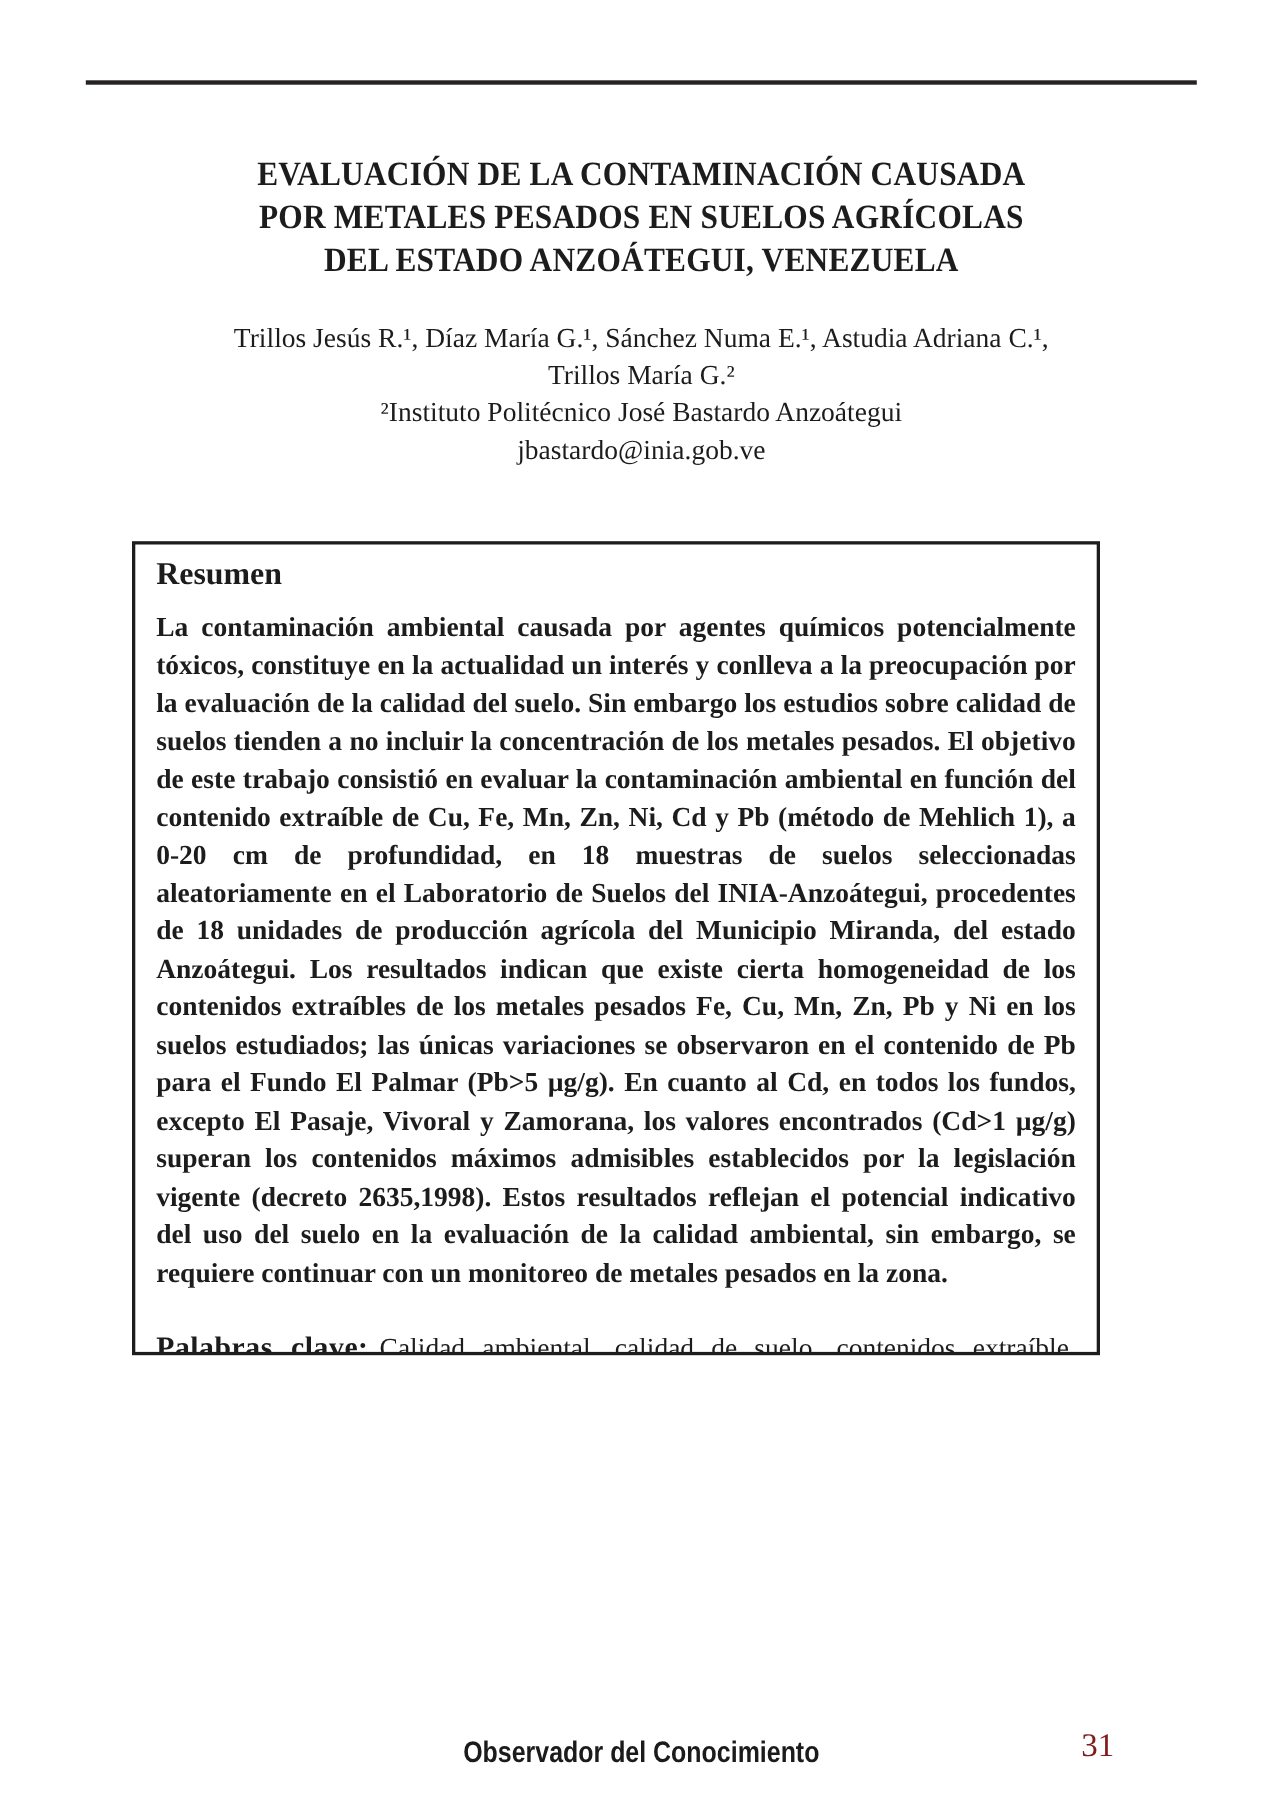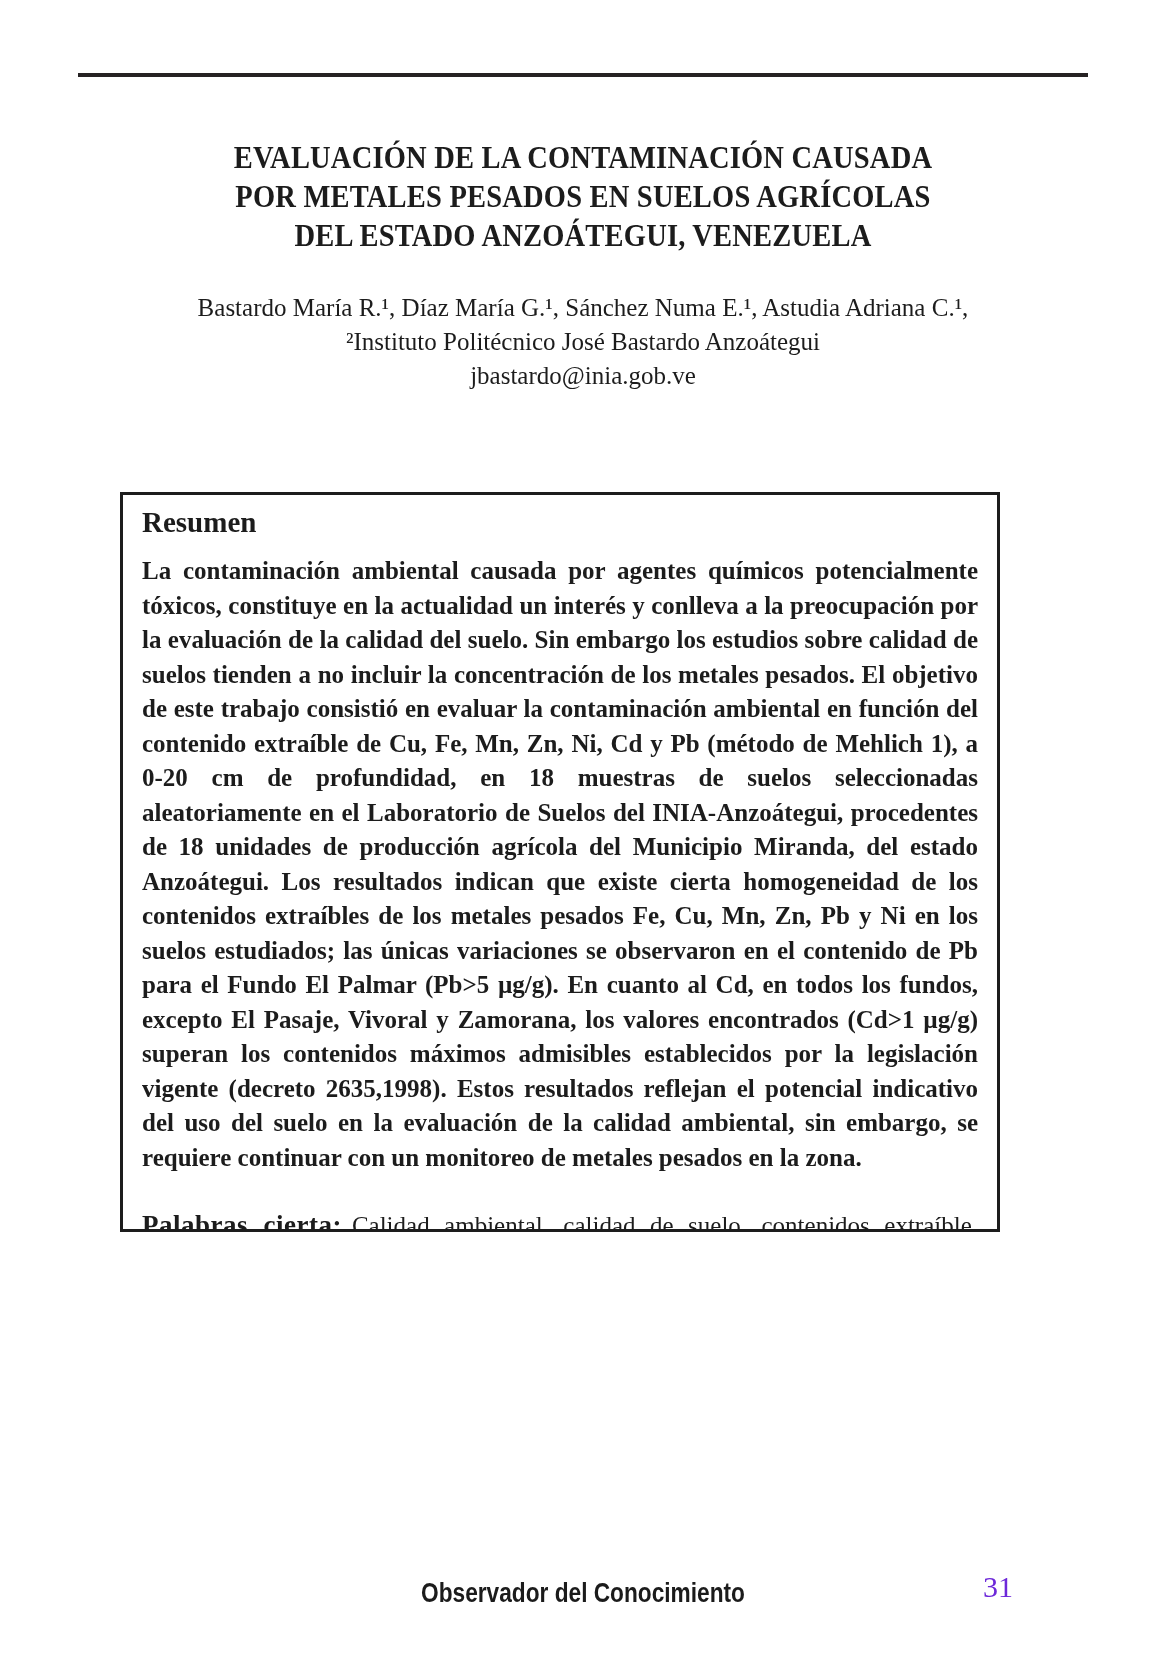--- a/index.html
+++ b/index.html
@@ -98,44 +98,45 @@
     color: #1b1b1b;
   }
   .footer-pagenum {
     position: absolute;
     left: 983px;
     top: 1570px;
     width: 60px;
     text-align: left;
     font-family: "Liberation Serif", serif;
     font-size: 30px;
-    color: #6d28d9;
+    color: #7f1d1d;
   }
 </style>
 </head>
 <body>
 
 <div class="page">
 
   <div class="top-rule"></div>
 
   <div class="title-block">
     <div class="title-line">EVALUACIÓN DE LA CONTAMINACIÓN CAUSADA</div>
     <div class="title-line">POR METALES PESADOS EN SUELOS AGRÍCOLAS</div>
     <div class="title-line">DEL ESTADO ANZOÁTEGUI, VENEZUELA</div>
   </div>
 
   <div class="byline">
-    <div class="author-line">Bastardo María R.¹, Díaz María G.¹,  Sánchez Numa E.¹, Astudia Adriana C.¹,</div>
+    <div class="author-line">Trillos Jesús R.¹, Díaz María G.¹,  Sánchez Numa E.¹, Astudia Adriana C.¹,</div>
+    <div class="author-line">Trillos María G.²</div>
     <div class="affil-line">²Instituto Politécnico José Bastardo Anzoátegui</div>
     <div class="email-line">jbastardo@inia.gob.ve</div>
   </div>
 
   <div class="abstract-box">
     <h2 class="abstract-heading">Resumen</h2>
     <p class="abstract-body">La contaminación ambiental causada por agentes químicos potencialmente tóxicos, constituye en la actualidad un interés y conlleva a la preocupación por la evaluación de la calidad del suelo. Sin embargo los estudios sobre calidad de suelos tienden a no incluir la concentración de los metales pesados. El  objetivo de este trabajo consistió en evaluar la contaminación ambiental en función del contenido extraíble de Cu, Fe, Mn, Zn, Ni, Cd y Pb (método de Mehlich 1), a 0-20 cm de profundidad, en 18 muestras de suelos seleccionadas aleatoriamente en el Laboratorio de Suelos del INIA-Anzoátegui, procedentes de 18 unidades de producción agrícola del Municipio Miranda, del estado Anzoátegui. Los resultados indican que existe cierta homogeneidad de los contenidos extraíbles de los metales pesados Fe, Cu, Mn, Zn, Pb y Ni en los suelos estudiados; las únicas variaciones se observaron en el contenido de Pb para el Fundo El Palmar (Pb&gt;5 µg/g). En cuanto al Cd, en todos los fundos, excepto El Pasaje, Vivoral y Zamorana, los valores encontrados (Cd&gt;1 µg/g) superan los contenidos máximos admisibles establecidos por la legislación vigente (decreto 2635,1998). Estos resultados reflejan el potencial indicativo del uso del suelo en la evaluación de la calidad ambiental, sin embargo, se requiere continuar con un monitoreo de metales pesados en la zona.</p>
-    <p class="keywords"><span class="kw-label">Palabras cierta:</span><span>Calidad ambiental, calidad de suelo, contenidos extraíble, valores máximos permisibles.</span></p>
+    <p class="keywords"><span class="kw-label">Palabras clave:</span><span>Calidad ambiental, calidad de suelo, contenidos extraíble, valores máximos permisibles.</span></p>
   </div>
 
   <div class="footer-journal">Observador del Conocimiento</div>
   <div class="footer-pagenum">31</div>
 
 </div>
 
 </body></html>

